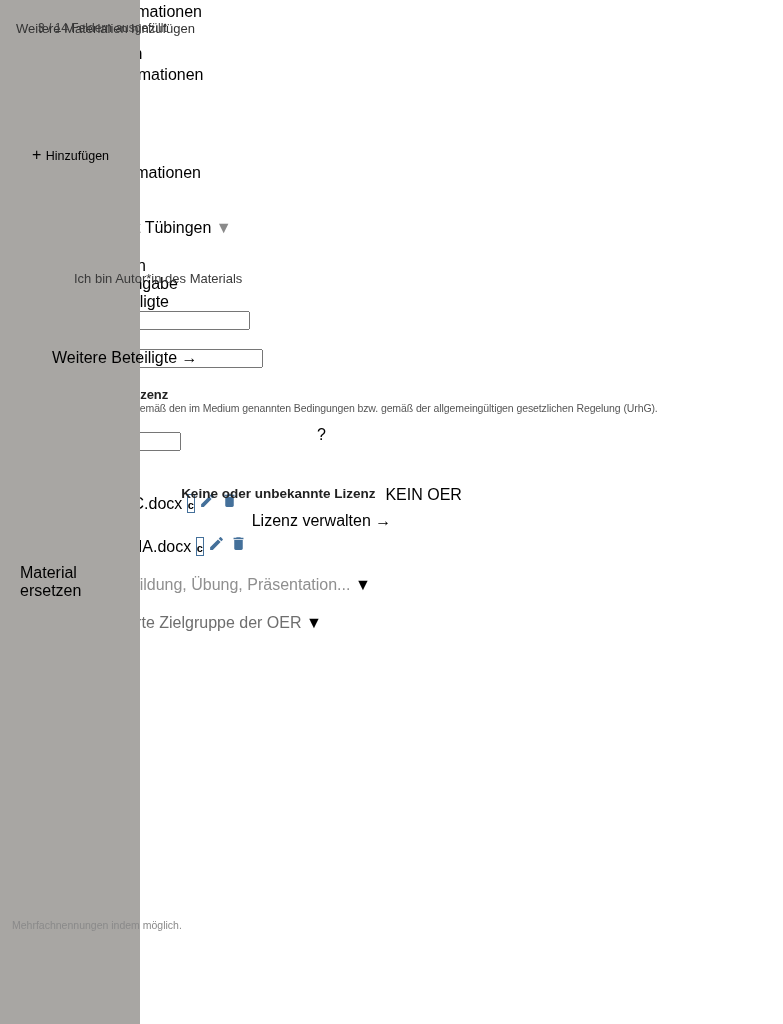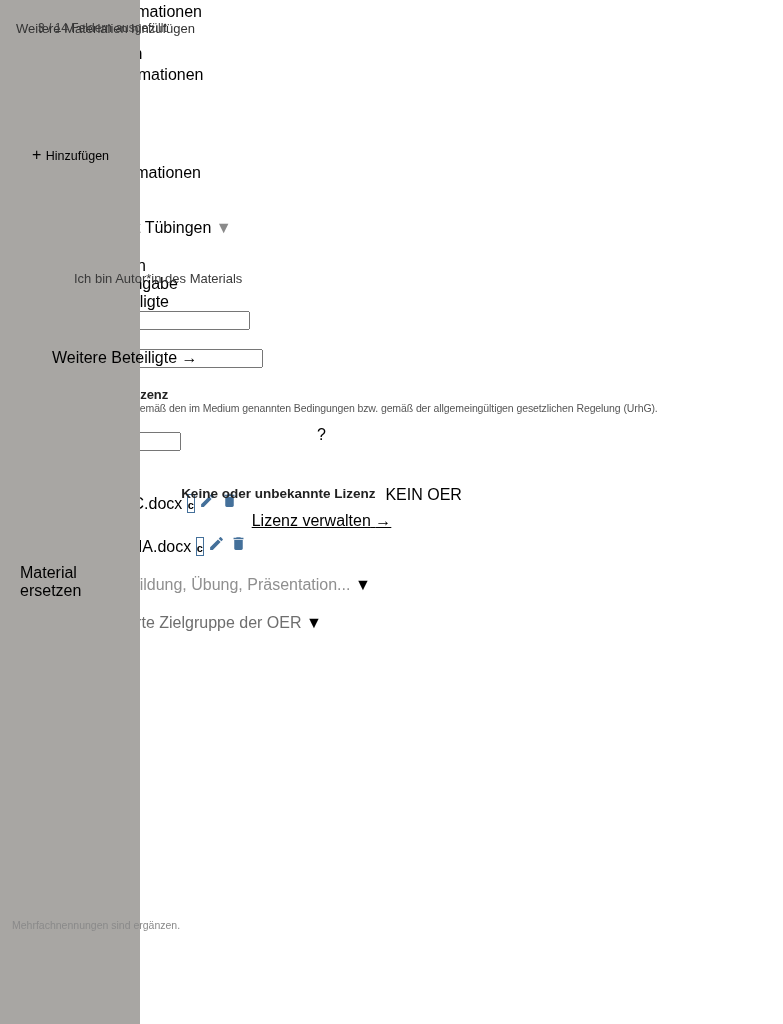--- a/index.html
+++ b/index.html
@@ -122,21 +122,21 @@
 
     <div class="center-line" style="top:406px; font-size:13px; font-weight:bold; color:#222;">Aktuell ausgewählte Lizenz</div>
     <div style="position:absolute; left:0; top:426px; width:643px; display:flex; justify-content:center;">
       <div class="q-circle">?</div>
     </div>
     <div style="position:absolute; left:0; top:469px; width:643px; display:flex; justify-content:center; align-items:flex-start; gap:10px;margin-top:17px;">
       <span style="font-size:13.5px; font-weight:bold; color:#222;">Keine oder unbekannte Lizenz</span>
       <span class="badge">KEIN OER</span>
     </div>
     <div class="center-line" style="top:491px; font-size:10.5px; color:#555; white-space:nowrap; letter-spacing:-0.1px;">Nutzung und Quellenangabe gemäß den im Medium genannten Bedingungen bzw. gemäß der allgemeingültigen gesetzlichen Regelung (UrhG).</div>
-    <div style="position:absolute; left:0; top:512px; width:643px; display:flex; justify-content:center;text-decoration:underline;">
+    <div style="position:absolute; left:0; top:512px; width:643px; display:flex; justify-content:center;">
       <span class="link">
         <span>Lizenz verwalten</span>
         <span class="arrow">→</span>
       </span>
     </div>
 
     <div class="heading-sm" style="left:12px; top:546px;">Version</div>
     <div class="btn-light" style="position:absolute; left:12px; top:564px; width:108px; height:36px;margin-left:8px;">Material ersetzen</div>
     <div class="outl" style="left:132px; top:563px; width:498px; height:38px;">
       <input placeholder="Versionskommentar" style="">
@@ -202,21 +202,21 @@
           <path d="M12 3L1 9l11 6 9-4.91V17h2V9L12 3zM5 13.18V17c0 1.66 3.13 3 7 3s7-1.34 7-3v-3.82l-7 3.82-7-3.82z"></path>
         </svg>
       <span>Didaktik</span>
     </div>
 
     <div class="outl" style="left:12px; top:876px; width:618px; height:38px;">
       <span class="fld-label">Materialart</span>
       <span class="fld-value" style="color:#8f8f8f;">z.B. Abbildung, Übung, Präsentation...</span>
       <span class="caret">▼</span>
     </div>
-    <div style="position:absolute; left:12px; top:919px; font-size:10.5px; color:#8a8a8a;">Mehrfachnennungen sind ergänzen.</div>
+    <div style="position:absolute; left:12px; top:919px; font-size:10.5px; color:#8a8a8a;">Mehrfachnennungen indem möglich.</div>
 
     <div class="outl" style="left:12px; top:936px; width:618px; height:38px;">
       <span class="fld-label">Zielgruppe</span>
       <span class="fld-value" style="color:#6e6e6e;">intendierte Zielgruppe der OER</span>
       <span class="caret">▼</span>
     </div>
 
     <div class="scroll-thumb"></div>
 
     <div class="footer">

